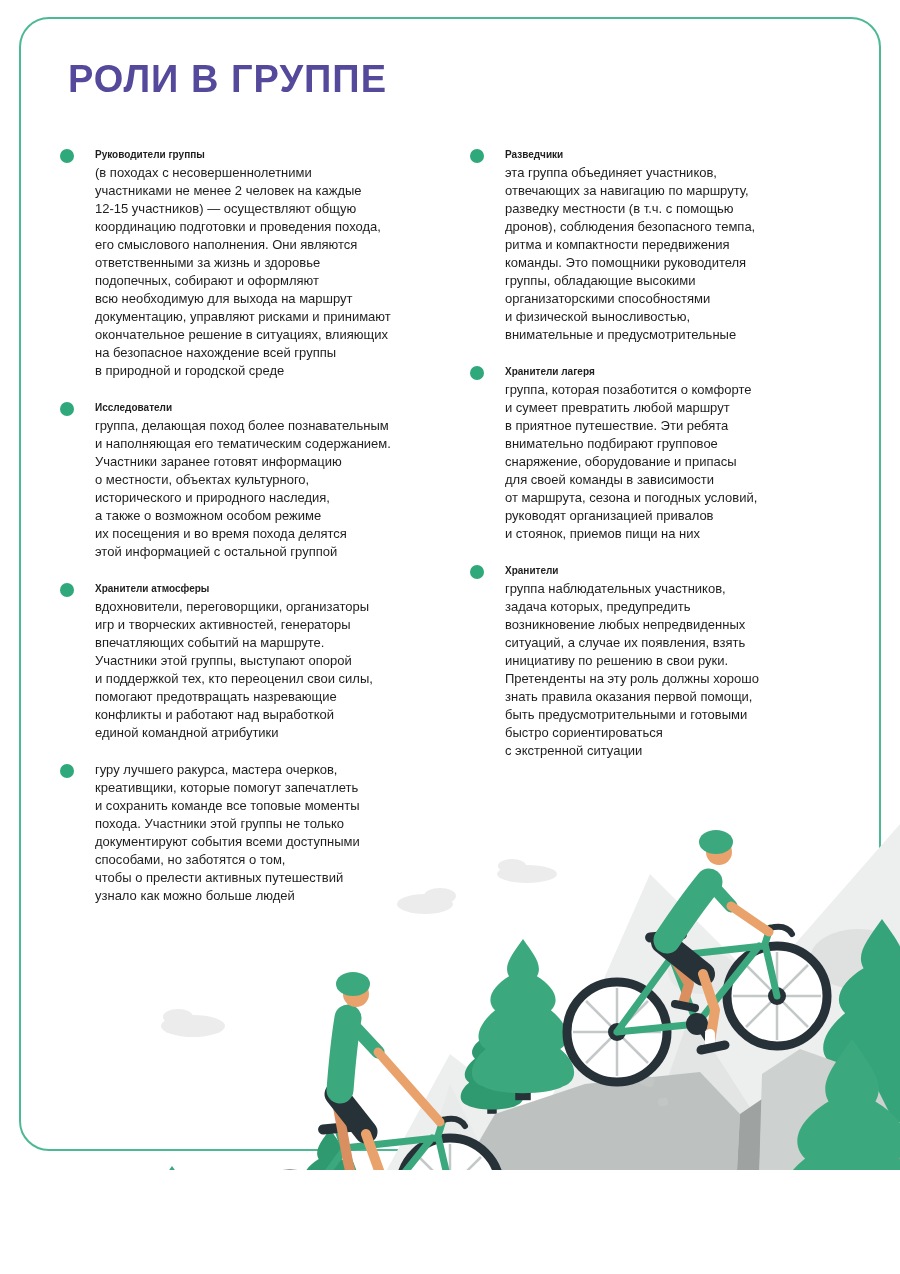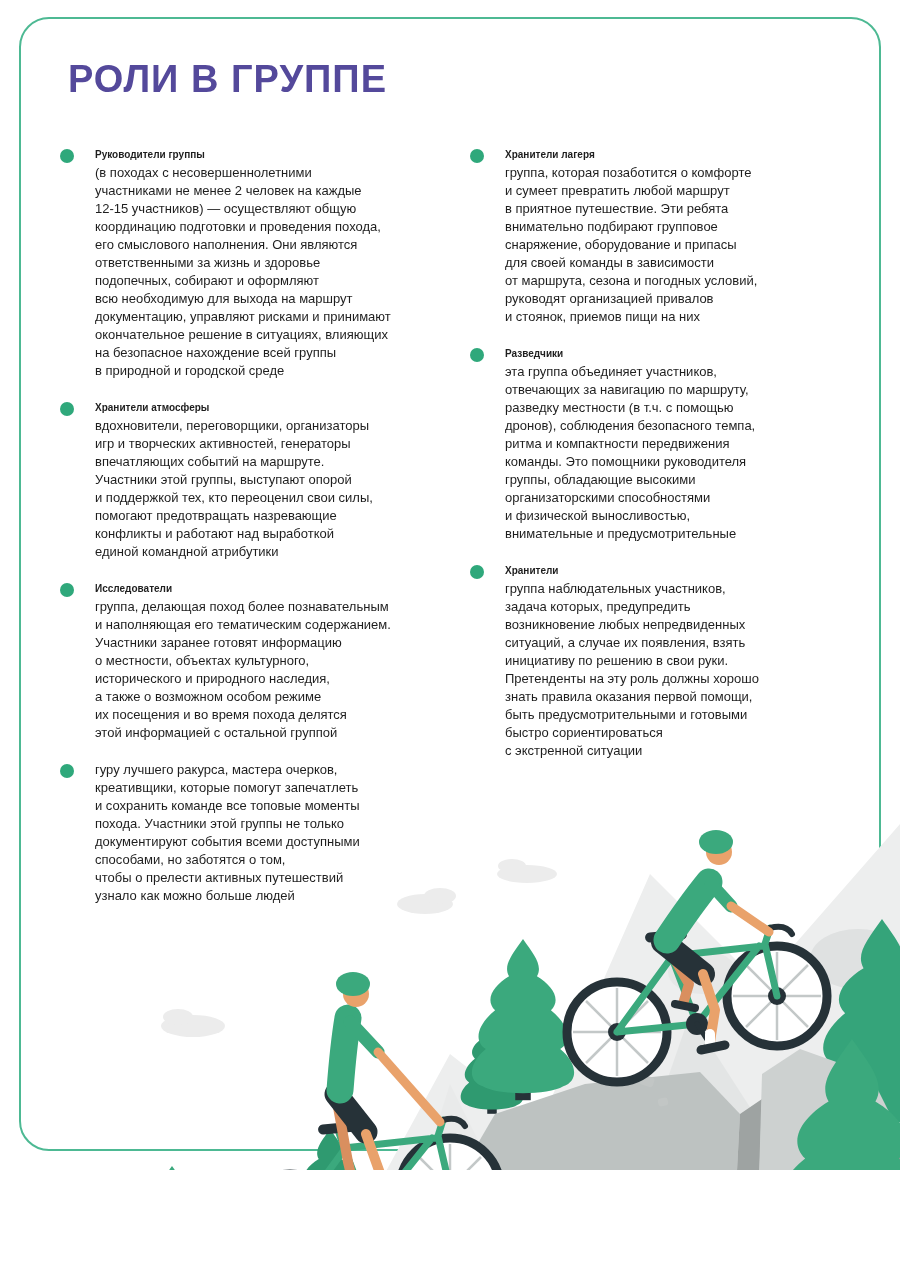--- a/index.html
+++ b/index.html
@@ -62,94 +62,94 @@
 документацию, управляют рисками и принимают
 окончательное решение в ситуациях, влияющих
 на безопасное нахождение всей группы
 в природной и городской среде</div>
         </div>
       </div>
 
       <div class="role">
         <span class="bullet"></span>
         <div class="role-text">
+          <div class="role-heading">Исследователи</div>
+          <div class="role-body">группа, делающая поход более познавательным
+и наполняющая его тематическим содержанием.
+Участники заранее готовят информацию
+о местности, объектах культурного,
+исторического и природного наследия,
+а также о возможном особом режиме
+их посещения и во время похода делятся
+этой информацией с остальной группой</div>
+        </div>
+      </div>
+
+      <div class="role">
+        <span class="bullet"></span>
+        <div class="role-text">
           <div class="role-heading">Хранители атмосферы</div>
           <div class="role-body">вдохновители, переговорщики, организаторы
 игр и творческих активностей, генераторы
 впечатляющих событий на маршруте.
 Участники этой группы, выступают опорой
 и поддержкой тех, кто переоценил свои силы,
 помогают предотвращать назревающие
 конфликты и работают над выработкой
 единой командной атрибутики</div>
         </div>
       </div>
 
       <div class="role">
         <span class="bullet"></span>
         <div class="role-text">
-          <div class="role-heading">Исследователи</div>
-          <div class="role-body">группа, делающая поход более познавательным
-и наполняющая его тематическим содержанием.
-Участники заранее готовят информацию
-о местности, объектах культурного,
-исторического и природного наследия,
-а также о возможном особом режиме
-их посещения и во время похода делятся
-этой информацией с остальной группой</div>
-        </div>
-      </div>
-
-      <div class="role">
-        <span class="bullet"></span>
-        <div class="role-text">
           <div class="role-body">гуру лучшего ракурса, мастера очерков,
 креативщики, которые помогут запечатлеть
 и сохранить команде все топовые моменты
 похода. Участники этой группы не только
 документируют события всеми доступными
 способами, но заботятся о том,
 чтобы о прелести активных путешествий
 узнало как можно больше людей</div>
         </div>
       </div>
 
     </div>
     <div class="col col-right">
-
-      <div class="role">
-        <span class="bullet"></span>
-        <div class="role-text">
-          <div class="role-heading">Хранители лагеря</div>
-          <div class="role-body">группа, которая позаботится о комфорте
-и сумеет превратить любой маршрут
-в приятное путешествие. Эти ребята
-внимательно подбирают групповое
-снаряжение, оборудование и припасы
-для своей команды в зависимости
-от маршрута, сезона и погодных условий,
-руководят организацией привалов
-и стоянок, приемов пищи на них</div>
-        </div>
-      </div>
 
       <div class="role">
         <span class="bullet"></span>
         <div class="role-text">
           <div class="role-heading">Разведчики</div>
           <div class="role-body">эта группа объединяет участников,
 отвечающих за навигацию по маршруту,
 разведку местности (в т.ч. с помощью
 дронов), соблюдения безопасного темпа,
 ритма и компактности передвижения
 команды. Это помощники руководителя
 группы, обладающие высокими
 организаторскими способностями
 и физической выносливостью,
 внимательные и предусмотрительные</div>
+        </div>
+      </div>
+
+      <div class="role">
+        <span class="bullet"></span>
+        <div class="role-text">
+          <div class="role-heading">Хранители лагеря</div>
+          <div class="role-body">группа, которая позаботится о комфорте
+и сумеет превратить любой маршрут
+в приятное путешествие. Эти ребята
+внимательно подбирают групповое
+снаряжение, оборудование и припасы
+для своей команды в зависимости
+от маршрута, сезона и погодных условий,
+руководят организацией привалов
+и стоянок, приемов пищи на них</div>
         </div>
       </div>
 
       <div class="role">
         <span class="bullet"></span>
         <div class="role-text">
           <div class="role-heading">Хранители</div>
           <div class="role-body">группа наблюдательных участников,
 задача которых, предупредить
 возникновение любых непредвиденных

